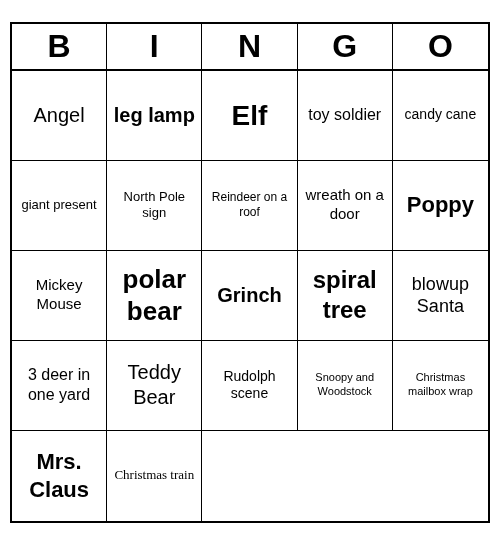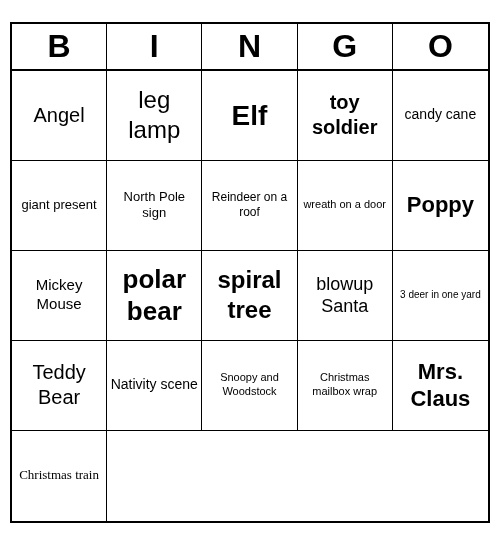--- a/index.html
+++ b/index.html
@@ -61,34 +61,35 @@
 <div class="bingo-card">
   <div class="bingo-header">
   <div class="bingo-header-cell">B</div>
       <div class="bingo-header-cell">I</div>
       <div class="bingo-header-cell">N</div>
       <div class="bingo-header-cell">G</div>
       <div class="bingo-header-cell">O</div>
     </div>
   <div class="bingo-grid">
   <div class="bingo-cell" style="font-size: 20px; font-weight: normal;">Angel</div>
-      <div class="bingo-cell" style="font-size: 24px; font-weight: normal;">leg lamp</div>
+      <div class="bingo-cell" style="font-size: 20px; font-weight: bold;">leg lamp</div>
       <div class="bingo-cell" style="font-size: 28px; font-weight: bold;">Elf</div>
-      <div class="bingo-cell" style="font-size: 20px; font-weight: bold;">toy soldier</div>
+      <div class="bingo-cell" style="font-size: 16px; font-weight: normal;">toy soldier</div>
       <div class="bingo-cell" style="font-size: 14px;">candy cane</div>
       <div class="bingo-cell" style="font-size: 13px; text-align: right;">giant present</div>
       <div class="bingo-cell" style="font-size: 13px;">North Pole sign</div>
       <div class="bingo-cell" style="font-size: 12px;">Reindeer on a roof</div>
-      <div class="bingo-cell" style="font-size: 11px;">wreath on a door</div>
+      <div class="bingo-cell" style="font-size: 15px;">wreath on a door</div>
       <div class="bingo-cell" style="font-size: 22px; font-weight: bold;">Poppy</div>
       <div class="bingo-cell" style="font-size: 15px; font-weight: normal;">Mickey Mouse</div>
       <div class="bingo-cell" style="font-size: 26px; font-weight: bold;">polar bear</div>
+      <div class="bingo-cell" style="font-size: 20px; font-weight: bold;">Grinch</div>
       <div class="bingo-cell" style="font-size: 24px; font-weight: bold;">spiral tree</div>
       <div class="bingo-cell" style="font-size: 18px;">blowup Santa</div>
-      <div class="bingo-cell" style="font-size: 10px; text-align: center;">3 deer in one yard</div>
+      <div class="bingo-cell" style="font-size: 16px; text-align: center;">3 deer in one yard</div>
       <div class="bingo-cell" style="font-size: 20px; font-weight: normal;">Teddy Bear</div>
-      <div class="bingo-cell" style="font-size: 14px;">Nativity scene</div>
+      <div class="bingo-cell" style="font-size: 14px;">Rudolph scene</div>
       <div class="bingo-cell" style="font-size: 11px;">Snoopy and Woodstock</div>
       <div class="bingo-cell" style="font-size: 11px;">Christmas mailbox wrap</div>
       <div class="bingo-cell" style="font-size: 22px; font-weight: bold;">Mrs. Claus</div>
       <div class="bingo-cell" style="font-size: 13px; font-family: Liberation Serif, serif;">Christmas train</div>
     </div>
 </div>
 
 </body></html>

